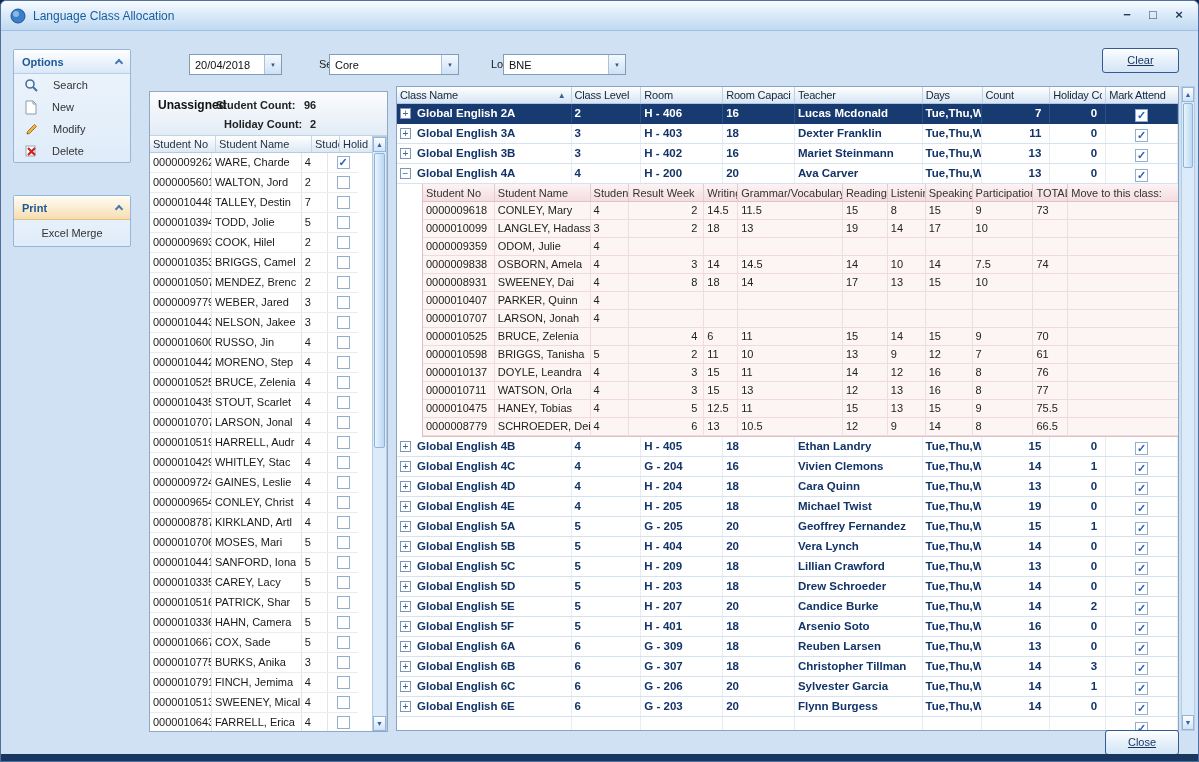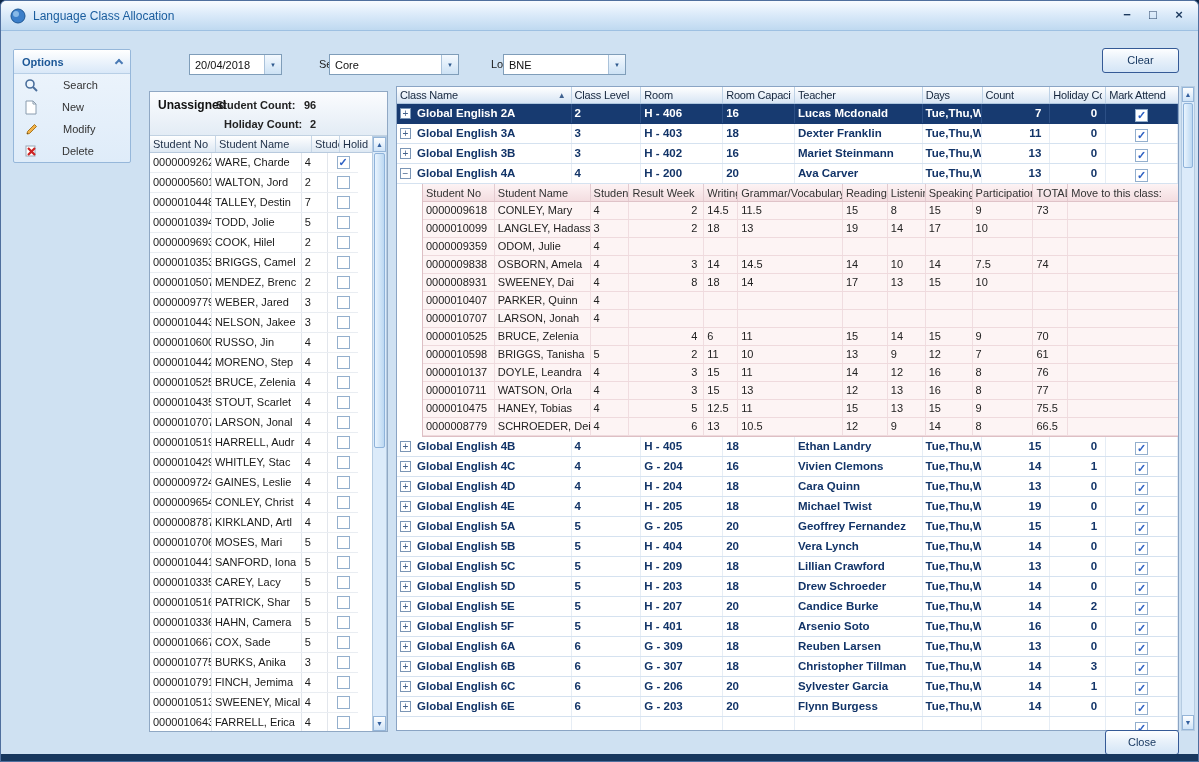--- a/index.html
+++ b/index.html
@@ -16,31 +16,31 @@
   .winbtn{width:22px;height:20px;text-align:center;line-height:20px;color:#1d3a5f;font-size:13px;font-weight:bold;cursor:default;}
 
   
   .lbl{position:absolute;color:#1c1c1c;padding-left:28px;}
   .combo{position:absolute;height:21px;background:#fff;border:1px solid #7f9db9;display:flex;align-items:center;}
   .combo .val{flex:1;padding:0 5px;color:#111;overflow:hidden;white-space:nowrap;}
   .combo .cbtn{width:17px;height:100%;background:linear-gradient(#f4f9fe,#cde2f5);border-left:1px solid #aac2da;
     display:flex;align-items:center;justify-content:center;color:#2f5a8e;font-size:6px;}
   .btn3d{position:absolute;width:77px;height:25px;border:1px solid #355a96;border-radius:3px;
     background:linear-gradient(#fdfeff,#e8f1fa 45%,#d4e5f6);color:#14355e;text-align:center;line-height:23px;
-    cursor:default;}
+    text-decoration:underline;cursor:default;}
 
   
   .group{position:absolute;left:12px;width:118px;border:1px solid #96b7da;border-radius:2px;overflow:hidden;
     background:linear-gradient(#eef5fc,#dfecf9);}
   .group-hd{height:24px;background:linear-gradient(#ffffff,#d9e8f8);border-bottom:1px solid #b8cfe6;
     display:flex;align-items:center;padding:0 8px;color:#1c5796;font-weight:bold;}
   .group-hd.warm{background:linear-gradient(#fffdf6,#f6ddb0);border-bottom:1px solid #e2c083;}
   .chev{margin-left:auto;width:6px;height:6px;border-top:2px solid #4a7ab5;border-right:2px solid #4a7ab5;
     transform:rotate(-45deg);margin-top:3px;}
-  .group-item{height:22px;display:flex;align-items:center;gap:24px;padding:0 10px;color:#333;cursor:default;}
+  .group-item{height:22px;display:flex;align-items:center;gap:14px;padding:0 10px;color:#333;cursor:default;}
   .group-item.center{justify-content:center;padding:0;height:26px;}
 
   
   .unpanel{position:absolute;left:148px;top:90px;width:239px;height:641px;background:#fff;border:1px solid #90a8c4;overflow:hidden;}
   .un-info{position:absolute;left:0;top:0;right:0;height:44px;background:linear-gradient(#fbfcfe,#e3ecf5);border-bottom:1px solid #c2d2e2;}
   .un-title{position:absolute;left:8px;top:6px;font-weight:bold;font-size:12px;color:#111;}
   .un-lbl1{position:absolute;left:66px;top:7px;color:#222;font-weight:bold;}
   .un-val1{position:absolute;left:154px;top:7px;color:#222;font-weight:bold;}
   .un-lbl2{position:absolute;left:74px;top:26px;color:#222;font-weight:bold;}
   .un-val2{position:absolute;left:160px;top:26px;color:#222;font-weight:bold;}
@@ -157,20 +157,27 @@
     </div>
     <div class="group-item">
       <svg width="14" height="14">
         <rect x="2" y="2" width="9" height="10" fill="#ffffff" stroke="#9aa8b6"></rect>
         <path d="M4 4 L11 11 M11 4 L4 11" stroke="#cc2222" stroke-width="2.2"></path>
       </svg>
       <span>Delete</span>
     </div>
   </div>
 
+  <div class="group" style="top:194px">
+    <div class="group-hd warm">
+      <span>Print</span>
+      <span class="chev"></span>
+    </div>
+    <div class="group-item center">Excel Merge</div>
+  </div>
 
   <div class="unpanel">
     <div class="un-info">
       <span class="un-title">Unassigned</span>
       <span class="un-lbl1">Student Count:</span>
       <span class="un-val1">96</span>
       <span class="un-lbl2">Holiday Count:</span>
       <span class="un-val2">2</span>
     </div>
     <div class="un-head">

